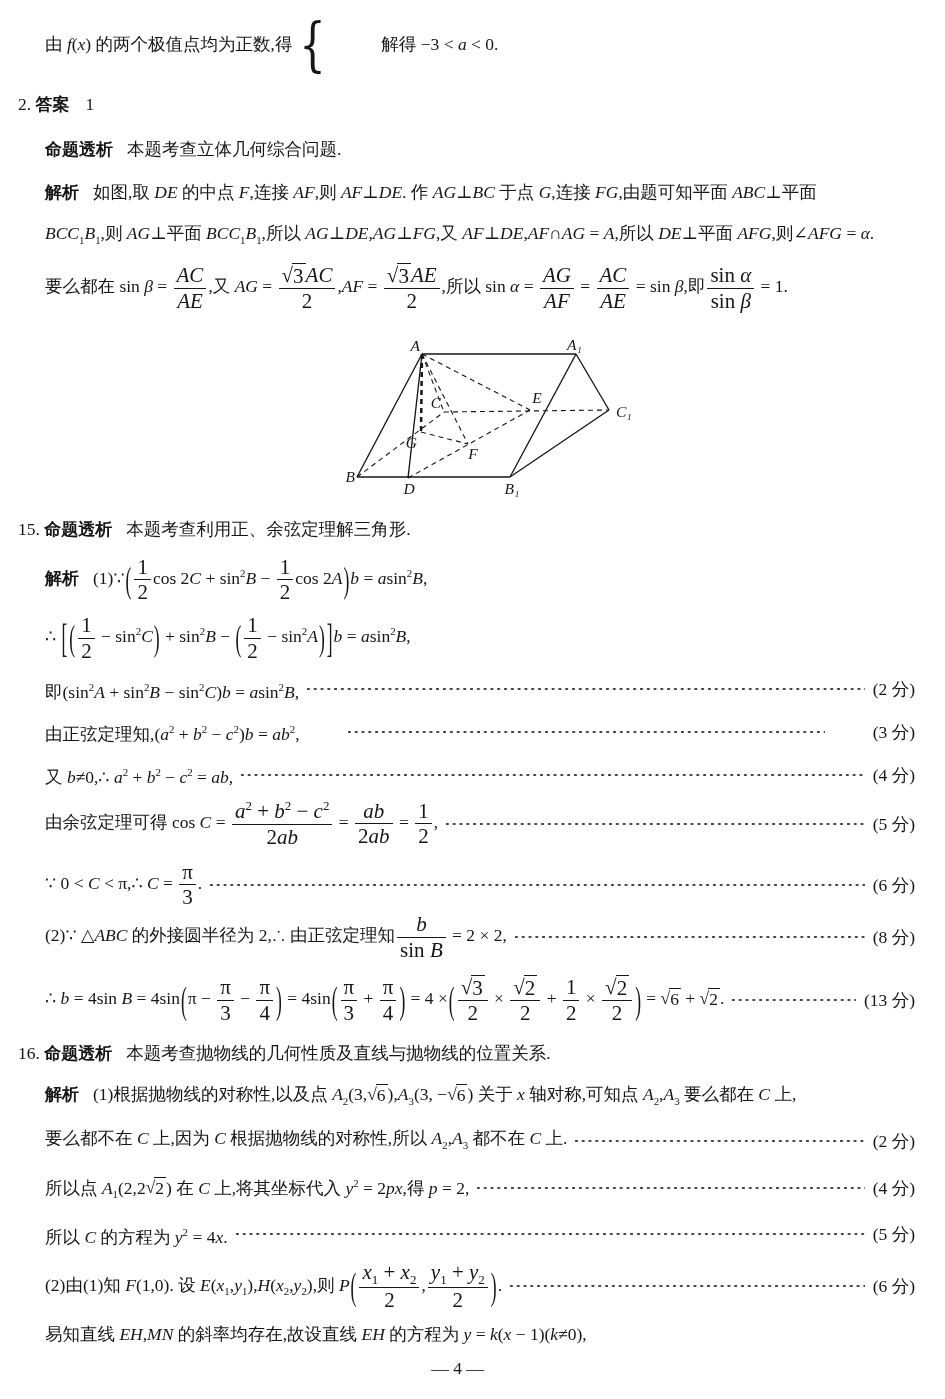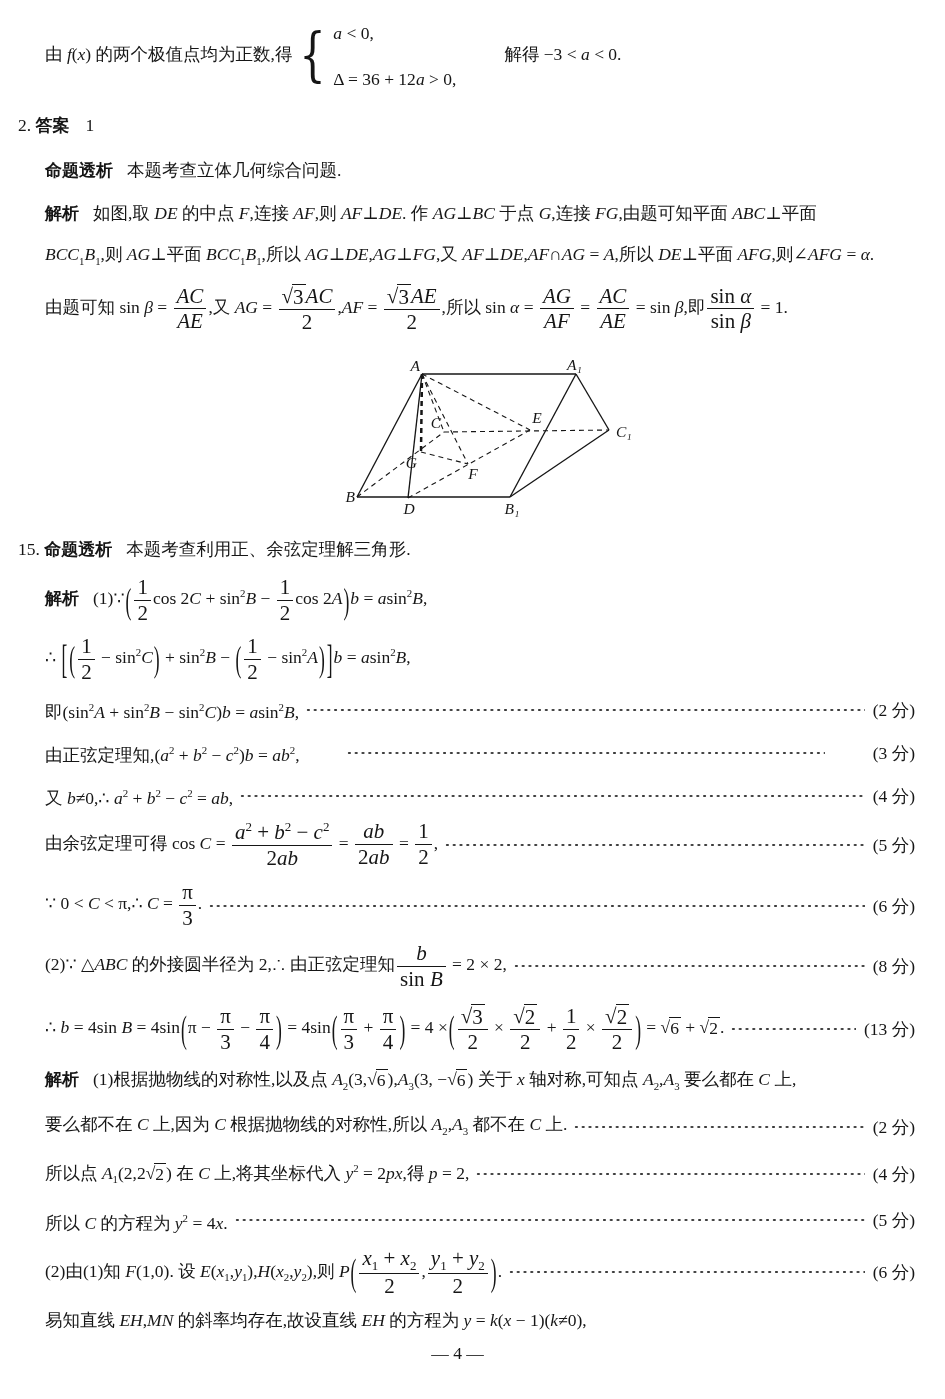--- a/index.html
+++ b/index.html
@@ -41,40 +41,36 @@
 </style>
 </head>
 <body>
 
 <div class="page">
 
   <div>
       <div class="line" style="margin-left: 45px; margin-top: 2px;">
         <span class="toks"><span class="t">由 </span><span class="t it">f</span><span class="t">(</span><span class="t it">x</span><span class="t">)</span><span class="t"> 的两个极值点均为正数,得</span><span class="cases">
             <span class="cases-brace">{</span>
-            <span class="cases-col">
-              <span class="cases-row"><span class="t it">a</span><span class="t"> &lt; 0,</span></span>
-              <span class="cases-row"><span class="t">Δ = 36 + 12</span><span class="t it">a</span><span class="t"> &gt; 0,</span></span>
-            </span>
           </span><span class="gap" style="width: 46px;"></span><span class="t">解得 −3 &lt; </span><span class="t it">a</span><span class="t"> &lt; 0.</span></span>
       </div>
       <div class="line" style="margin-left: 18px; margin-top: 16px;">
         <span class="toks"><span class="t">2. </span><span class="bold">答案</span><span class="gap" style="width: 16px;"></span><span class="t">1</span></span>
       </div>
       <div class="line" style="margin-left: 45px; margin-top: 14px;">
         <span class="toks"><span class="bold">命题透析</span><span class="gap" style="width: 14px;"></span><span class="t">本题考查立体几何综合问题.</span></span>
       </div>
       <div class="line" style="margin-left: 45px; margin-top: 12px; align-items: center;">
         <span class="toks"><span class="bold">解析</span><span class="gap" style="width: 14px;"></span><span class="t">如图,取 </span><span class="t it">DE</span><span class="t"> 的中点 </span><span class="t it">F</span><span class="t">,连接 </span><span class="t it">AF</span><span class="t">,则 </span><span class="t it">AF</span><span class="t">⊥</span><span class="t it">DE</span><span class="t">. 作 </span><span class="t it">AG</span><span class="t">⊥</span><span class="t it">BC</span><span class="t"> 于点 </span><span class="t it">G</span><span class="t">,连接 </span><span class="t it">FG</span><span class="t">,由题可知平面 </span><span class="t it">ABC</span><span class="t">⊥平面</span></span>
       </div>
       <div class="line" style="margin-left: 45px; margin-top: 10px;">
         <span class="toks"><span class="t it">BCC</span><span class="sub">1</span><span class="t it">B</span><span class="sub">1</span><span class="t">,则 </span><span class="t it">AG</span><span class="t">⊥平面 </span><span class="t it">BCC</span><span class="sub">1</span><span class="t it">B</span><span class="sub">1</span><span class="t">,所以 </span><span class="t it">AG</span><span class="t">⊥</span><span class="t it">DE</span><span class="t">,</span><span class="t it">AG</span><span class="t">⊥</span><span class="t it">FG</span><span class="t">,又 </span><span class="t it">AF</span><span class="t">⊥</span><span class="t it">DE</span><span class="t">,</span><span class="t it">AF</span><span class="t">∩</span><span class="t it">AG</span><span class="t"> = </span><span class="t it">A</span><span class="t">,所以 </span><span class="t it">DE</span><span class="t">⊥平面 </span><span class="t it">AFG</span><span class="t">,则∠</span><span class="t it">AFG</span><span class="t"> = </span><span class="t it">α</span><span class="t">.</span></span>
       </div>
       <div class="line" style="margin-left: 45px; margin-top: 8px;">
-        <span class="toks"><span class="t">由题可知 sin </span><span class="t it">β</span><span class="t"> = </span><span class="frac">
+        <span class="toks"><span class="t">要么都在 sin </span><span class="t it">β</span><span class="t"> = </span><span class="frac">
             <span class="num"><span class="t it">AC</span></span>
             <span class="den"><span class="t it">AE</span></span>
           </span><span class="t">,又 </span><span class="t it">AG</span><span class="t"> = </span><span class="frac">
             <span class="num"><span class="sqrt"><span class="rad-sign">√</span><span class="radicand"><span class="t">3</span></span></span><span class="t it">AC</span></span>
             <span class="den"><span class="t">2</span></span>
           </span><span class="t">,</span><span class="t it">AF</span><span class="t"> = </span><span class="frac">
             <span class="num"><span class="sqrt"><span class="rad-sign">√</span><span class="radicand"><span class="t">3</span></span></span><span class="t it">AE</span></span>
             <span class="den"><span class="t">2</span></span>
           </span><span class="t">,所以 sin </span><span class="t it">α</span><span class="t"> = </span><span class="frac">
             <span class="num"><span class="t it">AG</span></span>
@@ -177,21 +173,21 @@
         <span class="score t">(5 分)</span>
       </div>
       <div class="line" style="margin-left: 45px; margin-top: 10px;">
         <span class="toks"><span class="t">∵ 0 &lt; </span><span class="t it">C</span><span class="t"> &lt; π,∴ </span><span class="t it">C</span><span class="t"> = </span><span class="frac">
             <span class="num"><span class="t">π</span></span>
             <span class="den"><span class="t">3</span></span>
           </span><span class="t">.</span></span>
         <span class="leader"></span>
         <span class="score t">(6 分)</span>
       </div>
-      <div class="line" style="margin-left: 45px; margin-top: 10px;">
+      <div class="line" style="margin-left: 45px; margin-top: 2px;">
         <span class="toks"><span class="t">(2)∵ △</span><span class="t it">ABC</span><span class="t"> 的外接圆半径为 2,∴ 由正弦定理知</span><span class="frac">
             <span class="num"><span class="t it">b</span></span>
             <span class="den"><span class="t">sin </span><span class="t it">B</span></span>
           </span><span class="t"> = 2 × 2,</span></span>
         <span class="leader"></span>
         <span class="score t">(8 分)</span>
       </div>
       <div class="line" style="margin-left: 45px; margin-top: 12px;">
         <span class="toks"><span class="t">∴ </span><span class="t it">b</span><span class="t"> = 4sin </span><span class="t it">B</span><span class="t"> = 4sin</span><span class="big" style="transform: scaleY(2.2);">(</span><span class="t">π − </span><span class="frac">
             <span class="num"><span class="t">π</span></span>
@@ -214,20 +210,23 @@
           </span><span class="t"> + </span><span class="frac">
             <span class="num"><span class="t">1</span></span>
             <span class="den"><span class="t">2</span></span>
           </span><span class="t"> × </span><span class="frac">
             <span class="num"><span class="sqrt"><span class="rad-sign">√</span><span class="radicand"><span class="t">2</span></span></span></span>
             <span class="den"><span class="t">2</span></span>
           </span><span class="big" style="transform: scaleY(2.2);">)</span><span class="t"> = </span><span class="sqrt"><span class="rad-sign">√</span><span class="radicand"><span class="t">6</span></span></span><span class="t"> + </span><span class="sqrt"><span class="rad-sign">√</span><span class="radicand"><span class="t">2</span></span></span><span class="t">.</span></span>
         <span class="leader"></span>
         <span class="score t">(13 分)</span>
       </div>
+      <div class="line" style="margin-left: 18px; margin-top: 12px;">
+        <span class="toks"><span class="t">16. </span><span class="bold">命题透析</span><span class="gap" style="width: 14px;"></span><span class="t">本题考查抛物线的几何性质及直线与抛物线的位置关系.</span></span>
+      </div>
       <div class="line" style="margin-left: 45px; margin-top: 10px;">
         <span class="toks"><span class="bold">解析</span><span class="gap" style="width: 14px;"></span><span class="t">(1)根据抛物线的对称性,以及点 </span><span class="t it">A</span><span class="sub">2</span><span class="t">(3,</span><span class="sqrt"><span class="rad-sign">√</span><span class="radicand"><span class="t">6</span></span></span><span class="t">),</span><span class="t it">A</span><span class="sub">3</span><span class="t">(3, −</span><span class="sqrt"><span class="rad-sign">√</span><span class="radicand"><span class="t">6</span></span></span><span class="t">) 关于 </span><span class="t it">x</span><span class="t"> 轴对称,可知点 </span><span class="t it">A</span><span class="sub">2</span><span class="t">,</span><span class="t it">A</span><span class="sub">3</span><span class="t"> 要么都在 </span><span class="t it">C</span><span class="t"> 上,</span></span>
       </div>
       <div class="line" style="margin-left: 45px; margin-top: 8px;">
         <span class="toks"><span class="t">要么都不在 </span><span class="t it">C</span><span class="t"> 上,因为 </span><span class="t it">C</span><span class="t"> 根据抛物线的对称性,所以 </span><span class="t it">A</span><span class="sub">2</span><span class="t">,</span><span class="t it">A</span><span class="sub">3</span><span class="t"> 都不在 </span><span class="t it">C</span><span class="t"> 上.</span></span>
         <span class="leader"></span>
         <span class="score t">(2 分)</span>
       </div>
       <div class="line" style="margin-left: 45px; margin-top: 8px;">
         <span class="toks"><span class="t">所以点 </span><span class="t it">A</span><span class="sub">1</span><span class="t">(2,2</span><span class="sqrt"><span class="rad-sign">√</span><span class="radicand"><span class="t">2</span></span></span><span class="t">) 在 </span><span class="t it">C</span><span class="t"> 上,将其坐标代入 </span><span class="t it">y</span><span class="sup">2</span><span class="t"> = 2</span><span class="t it">px</span><span class="t">,得 </span><span class="t it">p</span><span class="t"> = 2,</span></span>

